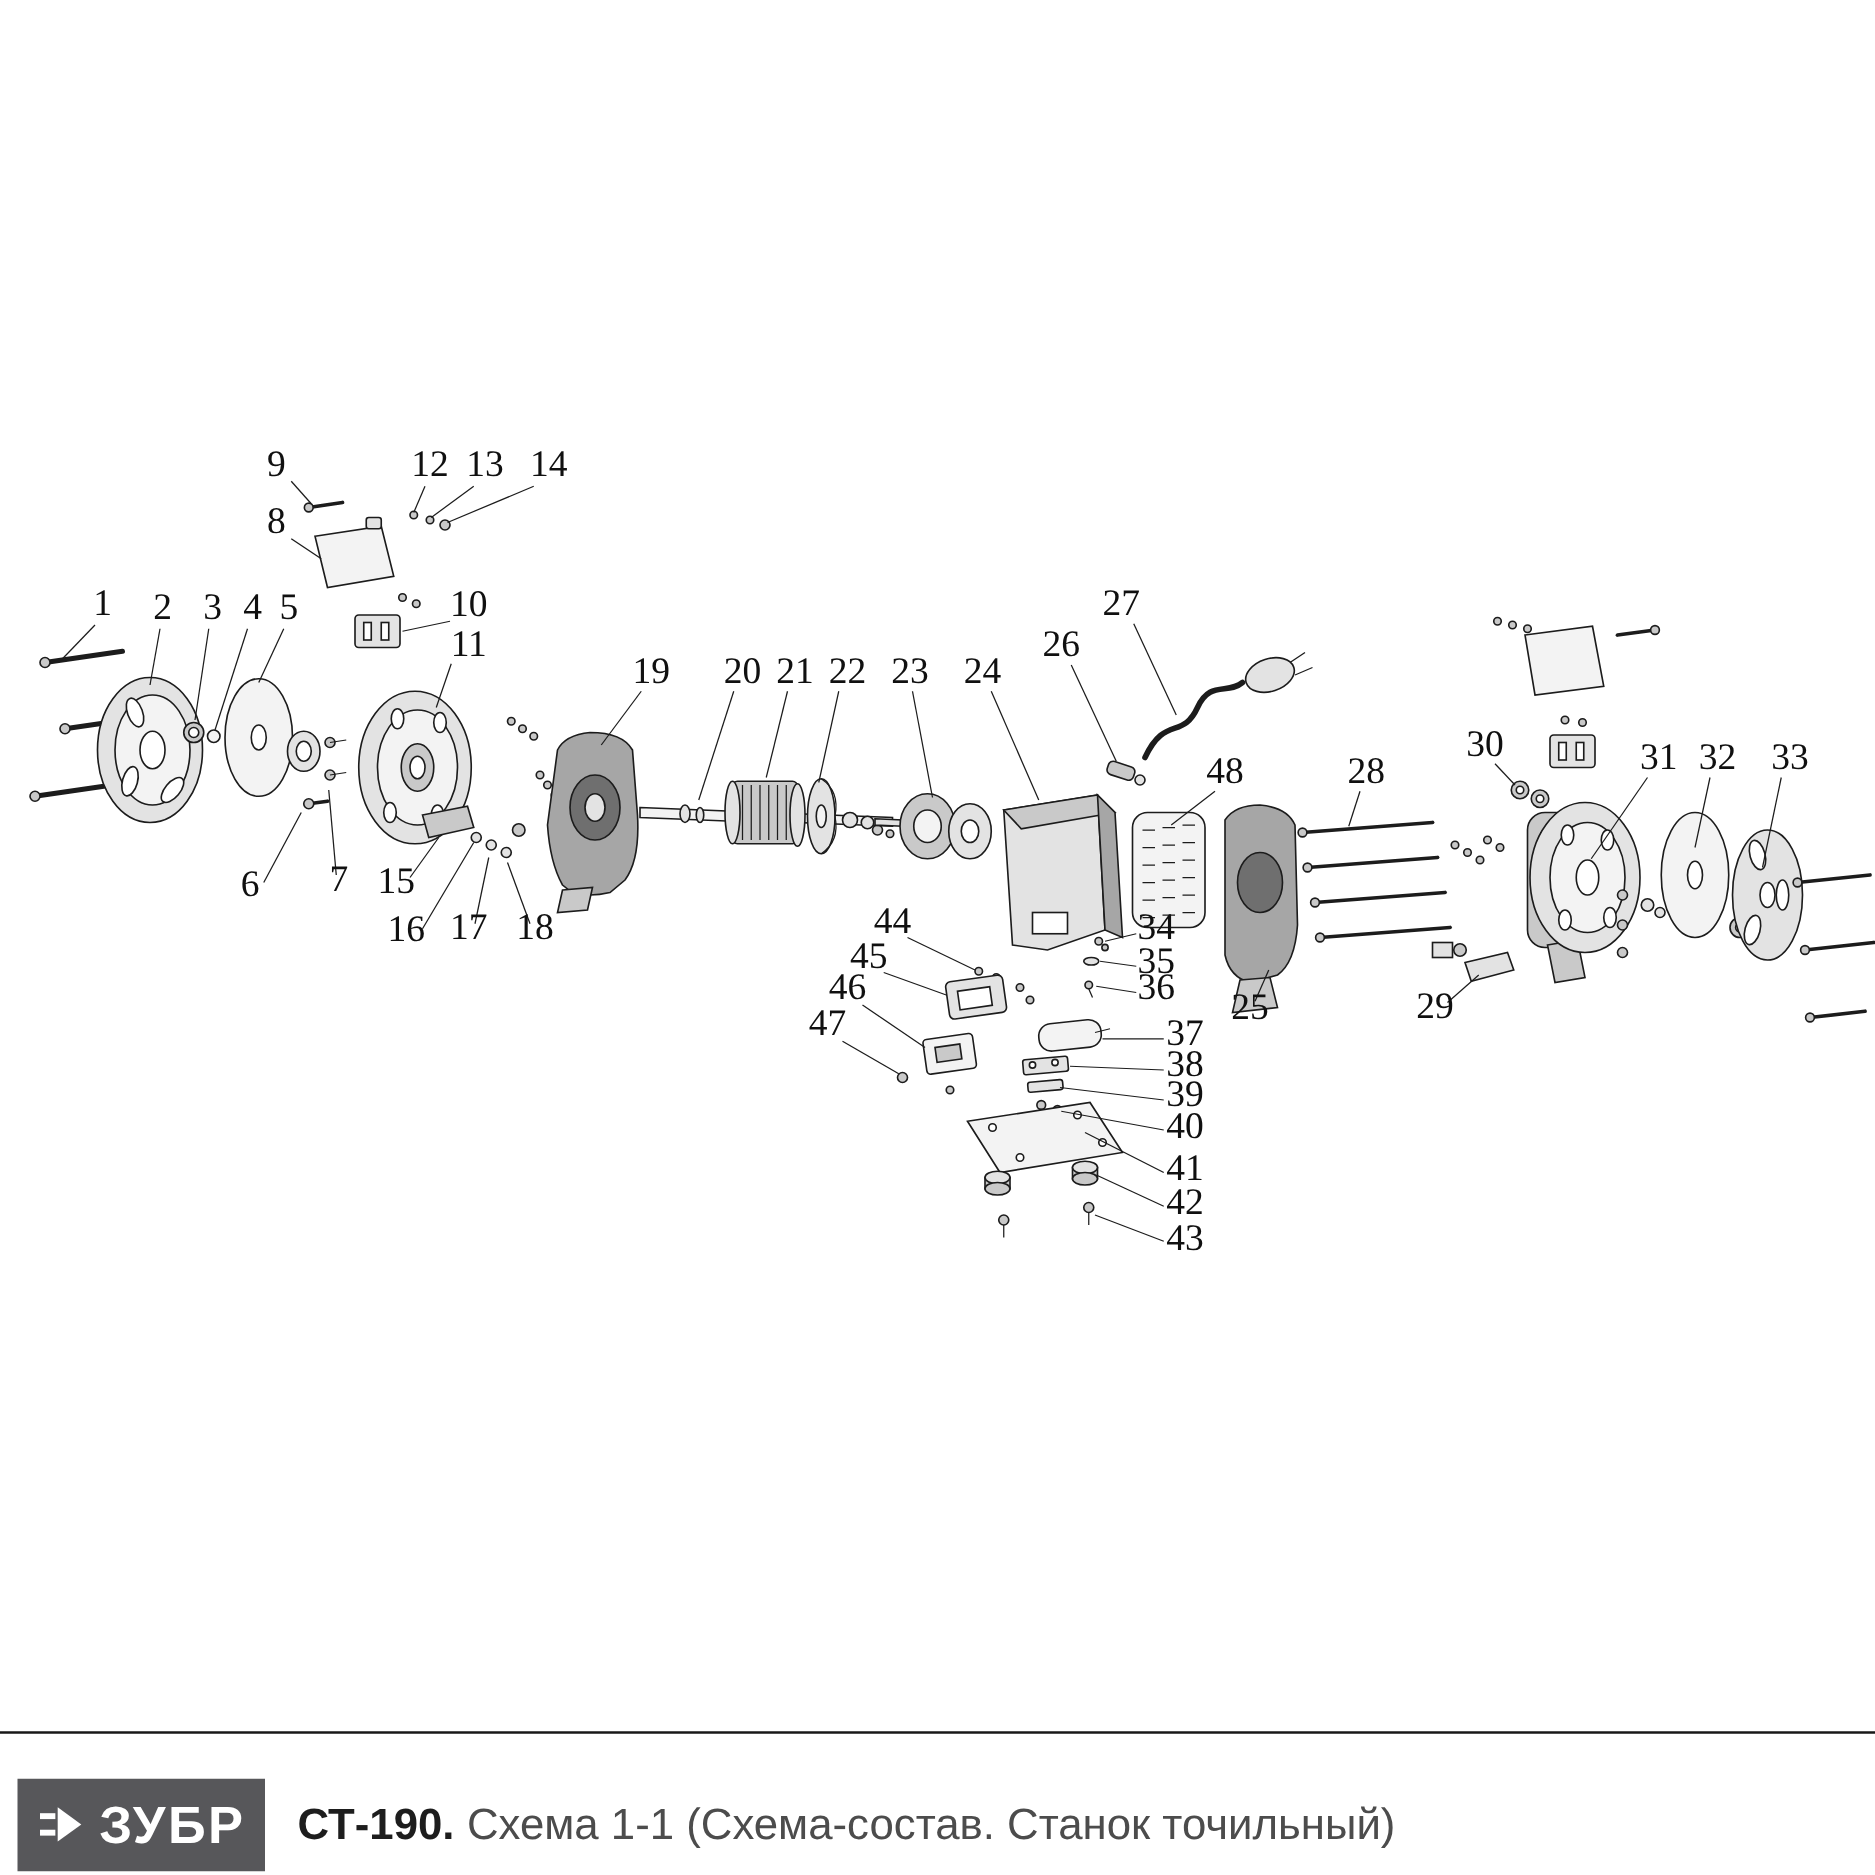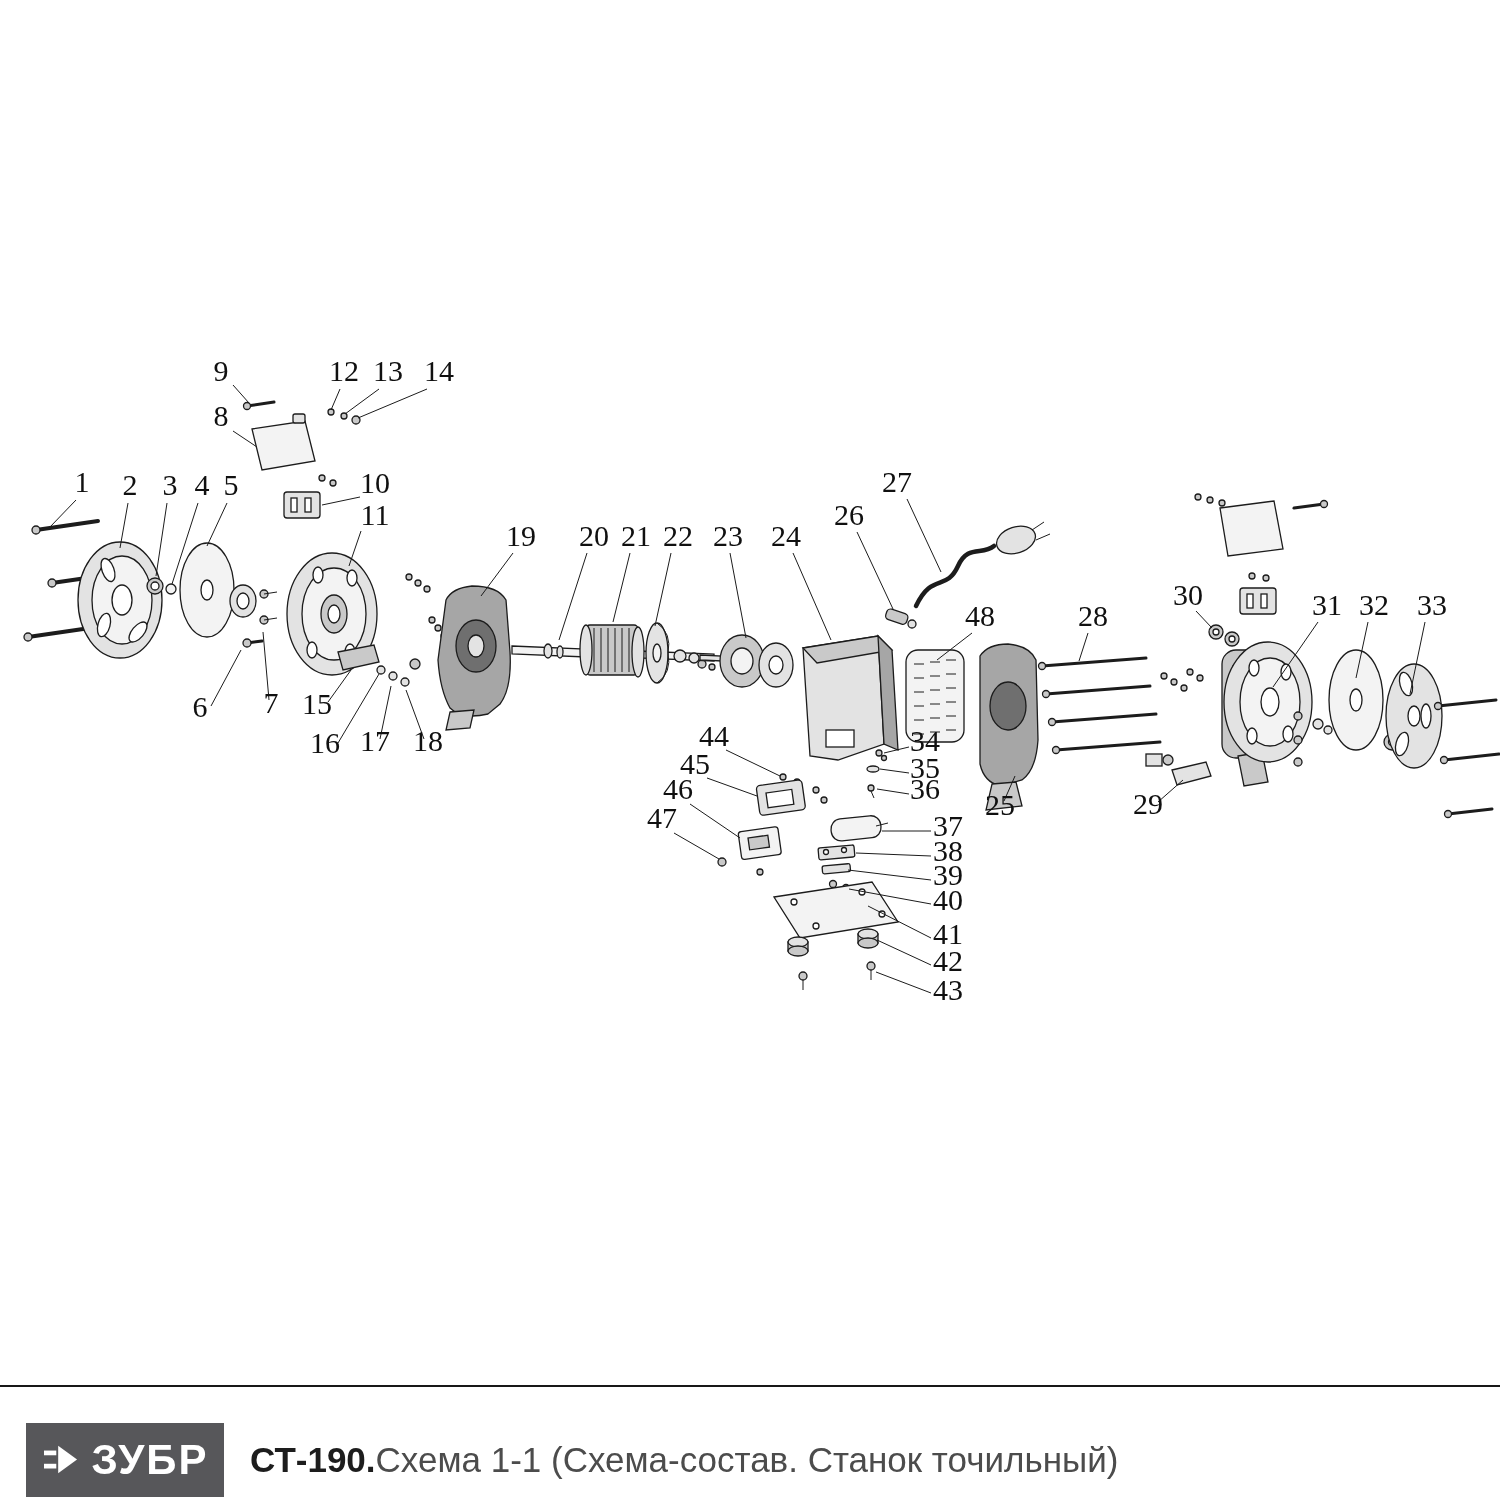--- a/index.html
+++ b/index.html
@@ -12,27 +12,27 @@
   .f0{fill:#ffffff;} .f1{fill:#f3f3f3;} .f2{fill:#e3e3e3;} .f3{fill:#c9c9c9;} .f4{fill:#a6a6a6;} .f5{fill:#6f6f6f;}
   .thin{stroke:#1c1c1c;stroke-width:1;fill:none;}
   .bolt{stroke:#1c1c1c;stroke-width:4;stroke-linecap:round;}
   .bolt2{stroke:#1c1c1c;stroke-width:3;stroke-linecap:round;}
   .cord{stroke:#1c1c1c;stroke-width:4.5;fill:none;stroke-linecap:round;}
   .leader{stroke:#1c1c1c;stroke-width:1;}
   .part-label{font-family:"Liberation Serif",serif;font-size:30px;fill:#101010;text-anchor:middle;}
 
   
   .footer-line{position:absolute;left:0;top:1385px;width:1500px;height:2px;background:#181818;}
-  .footer-row{position:absolute;left:26px;top:1423px;height:74px;display:flex;align-items:center;gap:26px;}
+  .footer-row{position:absolute;left:14px;top:1423px;height:74px;display:flex;align-items:center;gap:26px;}
   .brand-badge{width:198px;height:74px;background:#57575a;display:flex;align-items:center;justify-content:center;gap:10px;flex:none;}
   .brand-icon{width:40px;height:34px;display:block;}
   .brand-text{color:#ffffff;font-size:42px;font-weight:bold;letter-spacing:2px;}
   .footer-title{font-size:35px;white-space:nowrap;display:flex;align-items:baseline;}
   .model{font-weight:bold;color:#1d1d1d;}
-  .subtitle{color:#4c4c4c;margin-left:0;}
+  .subtitle{color:#4c4c4c;margin-left:10px;}
 </style>
 </head>
 <body>
 
 <div class="page">
   <div class="diagram-area">
     <svg id="diagram-svg" viewBox="0 0 1500 1390" width="1500" height="1390">
 
       <g>
         <line class="bolt" x1="36" y1="530" x2="98" y2="521"></line>

